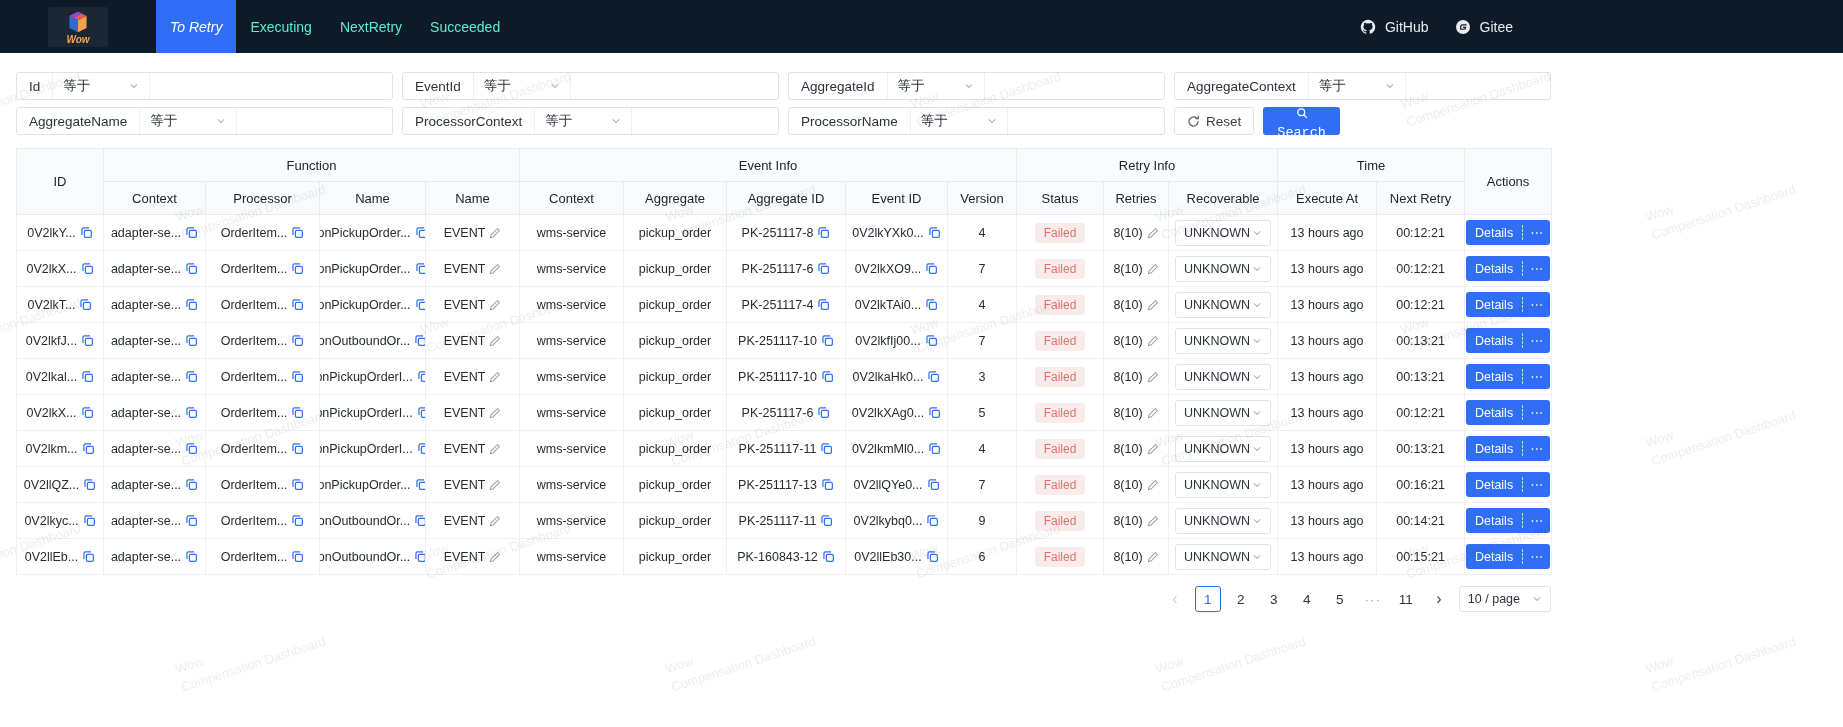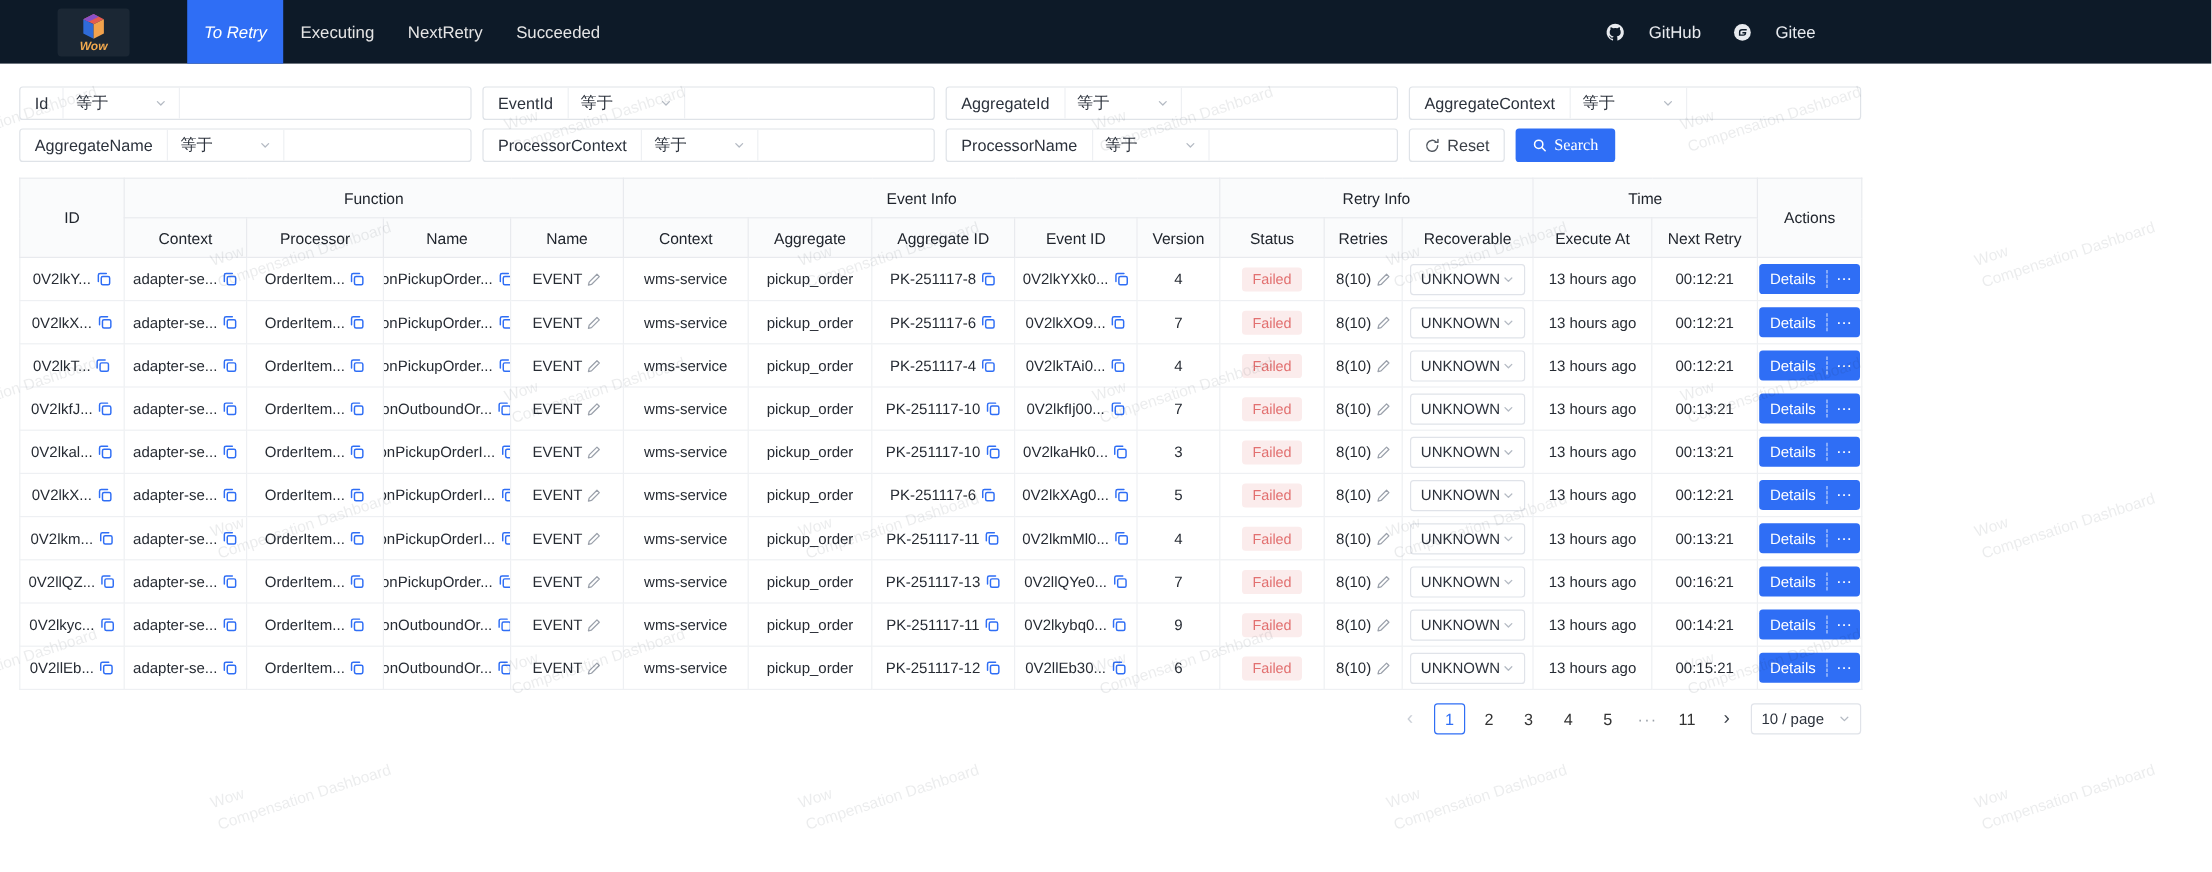--- a/index.html
+++ b/index.html
@@ -6,38 +6,38 @@
   html,body{width:1843px;height:727px;}
   body{font-family:"Liberation Sans",sans-serif;background:#ffffff;overflow:hidden;}
   .app{position:relative;width:1843px;height:727px;background:#fff;overflow:hidden;}
 
   
   .navbar{position:relative;height:53px;background:#0d1a28;display:flex;align-items:stretch;}
   .logo-zone{width:156px;display:flex;align-items:center;justify-content:center;}
   .logo-tile{display:flex;flex-direction:column;align-items:center;background:rgba(255,255,255,0.06);border-radius:3px;padding:3px 16px 2px;}
   .logo-text{font-size:10px;color:#f2a94e;font-style:italic;font-weight:bold;line-height:10px;margin-top:1px;}
   .tabs{display:flex;align-items:stretch;}
-  .tab{display:flex;align-items:center;padding:0 14px;font-size:14px;color:#e5e5e5;white-space:nowrap;}
+  .tab{display:flex;align-items:center;padding:0 14px;font-size:14px;color:#5eead4;white-space:nowrap;}
   .tab.active{background:#2f6ef5;color:#fff;font-style:italic;}
   .nav-links{position:absolute;right:330px;top:0;height:53px;display:flex;align-items:center;gap:26px;}
-  .nav-link{display:flex;align-items:center;gap:20px;color:#e8ebef;font-size:14px;text-decoration:none;}
+  .nav-link{display:flex;align-items:center;gap:9px;color:#e8ebef;font-size:14px;text-decoration:none;}
 
   
   .content{width:1567px;padding:19px 16px 0;}
 
   .filters{display:flex;flex-direction:column;gap:7px;}
   .filter-row{display:grid;grid-template-columns:repeat(4,1fr);gap:9px;}
   .fgroup{display:flex;align-items:center;height:28px;border:1px solid #dfe3e8;border-radius:3px;background:#fff;font-size:13.5px;color:#333;overflow:hidden;}
   .fg-label{padding:0 12px;white-space:nowrap;color:#2c323c;}
   .fg-op{display:flex;align-items:center;justify-content:space-between;min-width:98px;height:100%;padding:0 10px;border-left:1px solid #eef0f3;border-right:1px solid #eef0f3;color:#2c323c;}
   .fg-input{flex:1;min-width:0;height:100%;border:none;outline:none;padding:0 10px;font:inherit;background:transparent;color:#333;}
   .filter-actions{display:flex;align-items:center;gap:9px;}
   .btn-reset{display:flex;align-items:center;gap:6px;height:28px;padding:0 12px;border:1px solid #dfe3e8;border-radius:3px;background:#fff;font-family:inherit;font-size:13.5px;color:#3a3f46;}
   .btn-reset .icon{color:#555b63;}
-  .btn-search{display:flex;align-items:center;gap:6px;height:28px;padding:0 14px;border:none;border-radius:3px;background:#2f6ef5;font-family:Liberation Serif, serif;font-size:13.5px;color:#fff;}
+  .btn-search{display:flex;align-items:center;gap:6px;height:28px;padding:0 14px;border:none;border-radius:3px;background:#2f6ef5;font-family:Liberation Mono, monospace;font-size:13.5px;color:#fff;flex-direction:column;}
 
   
   .table-wrap{margin-top:13px;}
   table{width:1535px;table-layout:fixed;border-collapse:collapse;background:#fff;}
   th,td{overflow:hidden;}
   thead th{border:1px solid #e8eaee;background:#fafbfc;height:33px;font-size:13px;font-weight:400;color:#20252d;text-align:center;}
   tbody td{border:1px solid #eef0f3;height:35px;padding:0;}
   .cellwrap{display:flex;align-items:center;justify-content:center;gap:4px;width:100%;height:35px;font-size:12.5px;color:#262b33;}
   .txt{white-space:nowrap;}
   .badge{display:inline-block;padding:3px 9px;border-radius:3px;background:#fbecec;color:#e27070;font-size:12px;white-space:nowrap;}
@@ -1584,21 +1584,21 @@
                   <span class="txt" data-interactable="false">wms-service</span>
                 </div>
               </td>
               <td data-interactable="false">
                 <div class="cellwrap" data-interactable="false">
                   <span class="txt" data-interactable="false">pickup_order</span>
                 </div>
               </td>
               <td data-interactable="false">
                 <div class="cellwrap" data-interactable="false">
-                  <span class="txt" data-interactable="false">PK-251117-12</span>
+                  <span class="txt" data-interactable="false">PK-160843-12</span>
                   <span class="icon copy" data-interactable="true">
                     <svg width="13" height="13" viewBox="0 0 16 16">
                       <rect x="5.4" y="5.4" width="8.6" height="8.6" rx="1.6" fill="none" stroke="currentColor" stroke-width="1.5"></rect>
                       <path d="M10.6 2.4H4.2A1.8 1.8 0 0 0 2.4 4.2v6.4" fill="none" stroke="currentColor" stroke-width="1.5" stroke-linecap="round"></path>
                     </svg>
                   </span>
                 </div>
               </td>
               <td data-interactable="false">
                 <div class="cellwrap" data-interactable="false">

